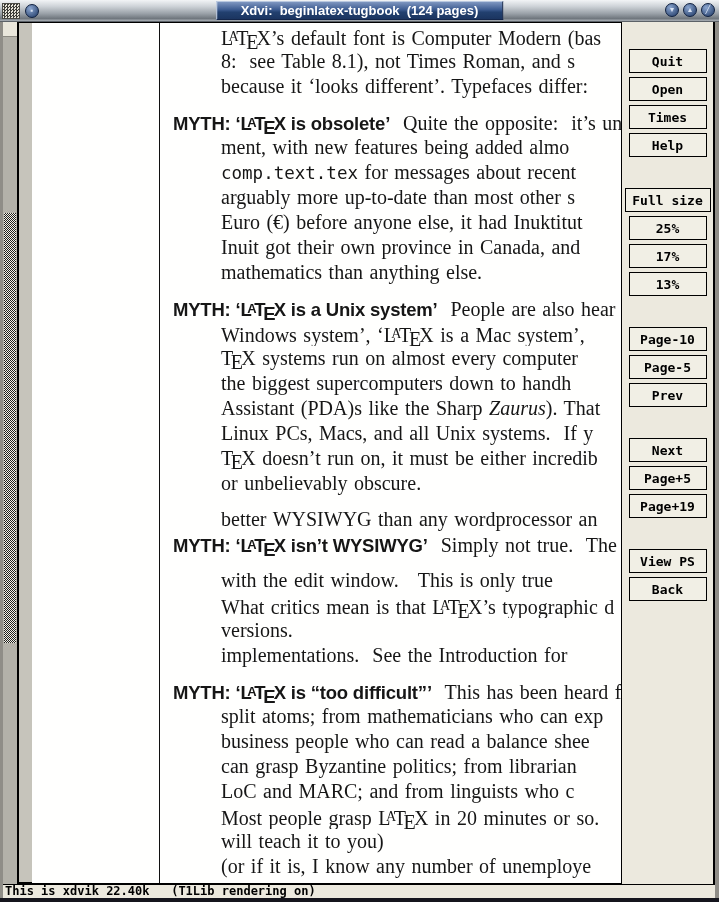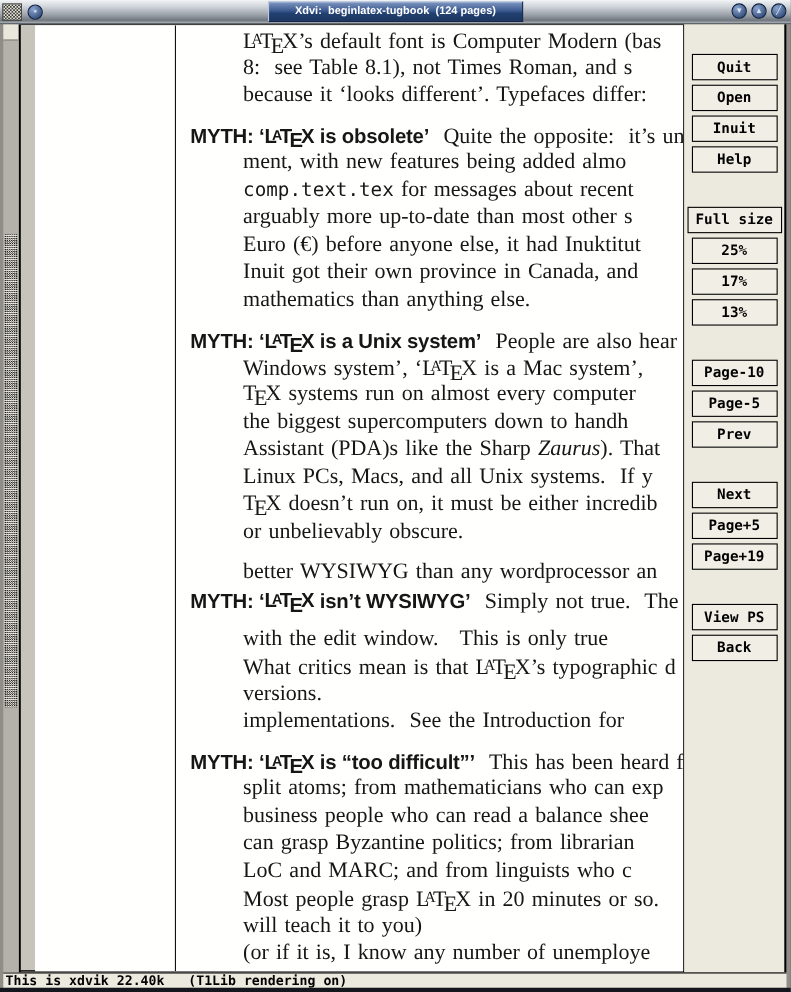--- a/index.html
+++ b/index.html
@@ -29,21 +29,21 @@
     border:1px solid #0f2040;color:#d9e4f4;
     font-size:8px;line-height:12px;text-align:center;
     flex:0 0 auto;
   }
   .tbtn-right{margin-left:4px;}
   .titlebar-right{position:absolute;right:4px;top:3px;display:flex;}
   .title-plaque{
     position:absolute;left:50%;top:1px;bottom:1px;transform:translateX(-50%);
     background:linear-gradient(180deg,#7e96c0 0%,#3c5b90 45%,#22406f 60%,#1b3560 100%);
     border:1px solid;border-color:#b9c8e0 #14264a #14264a #b9c8e0;
-    color:#ffffff;font-weight:bold;font-size:10px;
+    color:#ffffff;font-weight:bold;font-size:13px;
     display:flex;align-items:center;padding:0 24px;white-space:pre;
   }
   
   .body{flex:1 1 auto;display:flex;margin:0 4px 0 3px;min-height:0;}
   .vscroll{flex:0 0 14px;display:flex;flex-direction:column;}
   .vs-corner{flex:0 0 14px;background:#e9e6db;}
   .vs-track{flex:1 1 auto;position:relative;background:#b3b1a9;border-top:1px solid #8b8981;}
   .dither{background:repeating-conic-gradient(#20201e 0% 25%,#f3f1e9 0% 50%) 0 0/2px 2px;}
   .vs-thumb{position:absolute;left:1px;right:1px;}
   .viewport{flex:0 0 605px;border:1px solid #000;border-left-width:2px;display:flex;flex-direction:row;background:#fffffe;min-height:0;}
@@ -164,21 +164,21 @@
               <div class="line"><span>(or if it is, I know any number of unemploye</span></div>
             </div>
           </div>
       </div>
     </div>
 
     <div class="panel">
         <div class="btn-group">
           <div class="xbtn">Quit</div>
           <div class="xbtn">Open</div>
-          <div class="xbtn">Inuit</div>
+          <div class="xbtn">Times</div>
           <div class="xbtn">Help</div>
         </div>
         <div class="btn-group">
           <div class="xbtn wide">Full size</div>
           <div class="xbtn">25%</div>
           <div class="xbtn">17%</div>
           <div class="xbtn">13%</div>
         </div>
         <div class="btn-group">
           <div class="xbtn">Page-10</div>

